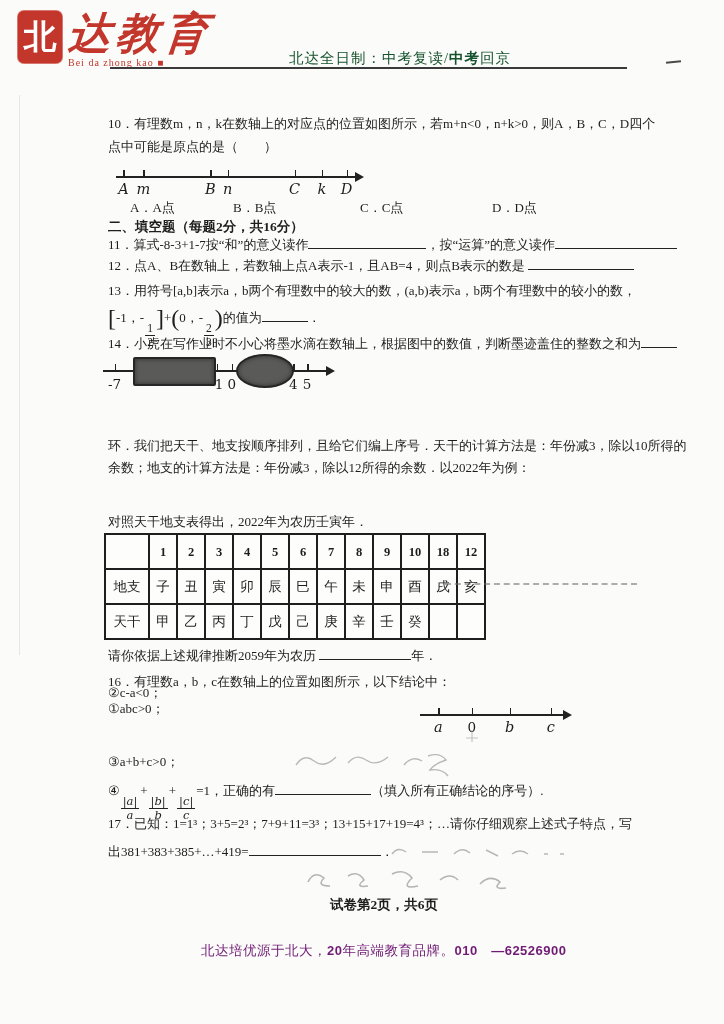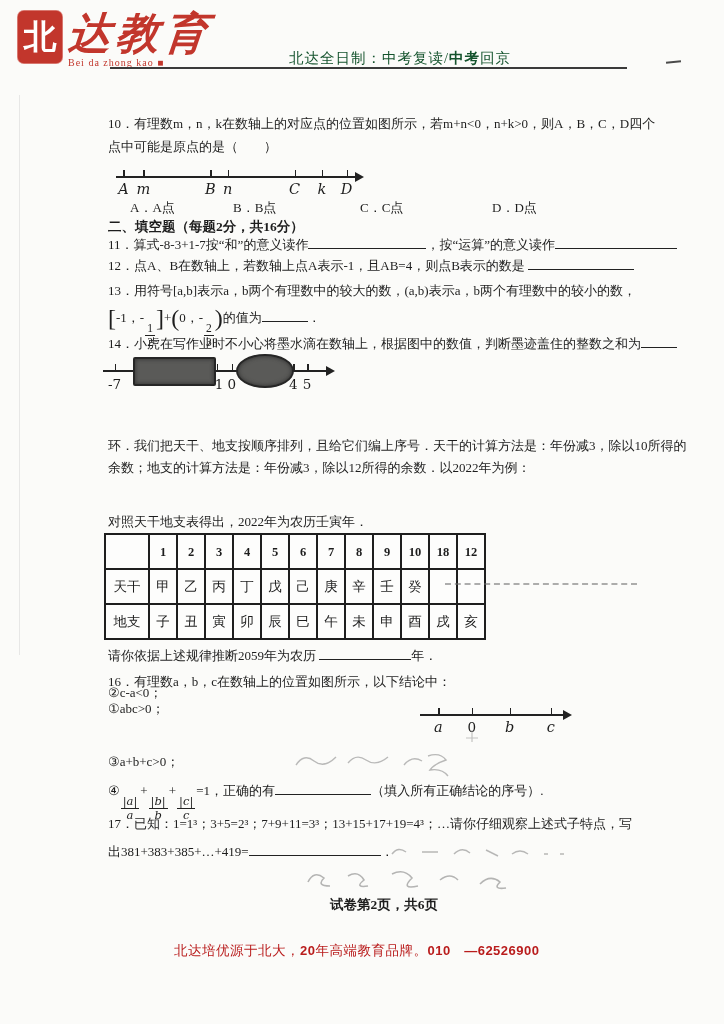--- a/index.html
+++ b/index.html
@@ -61,21 +61,21 @@
   .formula{line-height:36px;}
 
   
   .gz-table{position:absolute;left:-4px;top:533px;border-collapse:collapse;background:#fdfdfc;}
   .gz-table td{border:2px solid #1e1e1e;width:24px;min-width:24px;height:33px;text-align:center;font-size:13.5px;padding:0 1px;}
   .gz-table td.rowhead{width:40px;min-width:40px;}
   .gz-table tr:first-child td{font-weight:bold;font-size:12.5px;}
 
   
   .pageinfo{position:absolute;left:0;width:100%;text-align:center;font-weight:600;font-size:13.5px;}
-  .redfooter{position:absolute;color:#b91c1c;font-size:13.5px;letter-spacing:.5px;}
+  .redfooter{position:absolute;color:#701a75;font-size:13.5px;letter-spacing:.5px;margin-left:27px;}
   .redfooter .rb{font-weight:bold;font-family:"Liberation Sans",sans-serif;font-size:13px;}
 
   
   .artifact{position:absolute;pointer-events:none;}
   .dashline{border-top:2.2px dashed #6d6d6d;opacity:.55;}
   .smudge{opacity:.5;filter:blur(.3px);}
 </style>
 </head>
 <body>
 
@@ -182,48 +182,48 @@
             <td>5</td>
             <td>6</td>
             <td>7</td>
             <td>8</td>
             <td>9</td>
             <td>10</td>
             <td>18</td>
             <td>12</td>
           </tr>
           <tr>
+            <td class="rowhead">地支</td>
+            <td>子</td>
+            <td>丑</td>
+            <td>寅</td>
+            <td>卯</td>
+            <td>辰</td>
+            <td>巳</td>
+            <td>午</td>
+            <td>未</td>
+            <td>申</td>
+            <td>酉</td>
+            <td>戌</td>
+            <td>亥</td>
+          </tr>
+          <tr>
             <td class="rowhead">天干</td>
             <td>甲</td>
             <td>乙</td>
             <td>丙</td>
             <td>丁</td>
             <td>戊</td>
             <td>己</td>
             <td>庚</td>
             <td>辛</td>
             <td>壬</td>
             <td>癸</td>
             <td></td>
             <td></td>
-          </tr>
-          <tr>
-            <td class="rowhead">地支</td>
-            <td>子</td>
-            <td>丑</td>
-            <td>寅</td>
-            <td>卯</td>
-            <td>辰</td>
-            <td>巳</td>
-            <td>午</td>
-            <td>未</td>
-            <td>申</td>
-            <td>酉</td>
-            <td>戌</td>
-            <td>亥</td>
           </tr>
         </tbody>
     </table>
 
     <div class="q" style="top:645px">
       <span>请你依据上述规律推断2059年为农历</span>&nbsp;<span class="blank" style="width:92px"></span><span>年．</span>
     </div>
 
     <div class="q" style="top:671px">16．有理数a，b，c在数轴上的位置如图所示，以下结论中：</div>
     <div class="q" style="top:698px">①abc&gt;0；</div>

